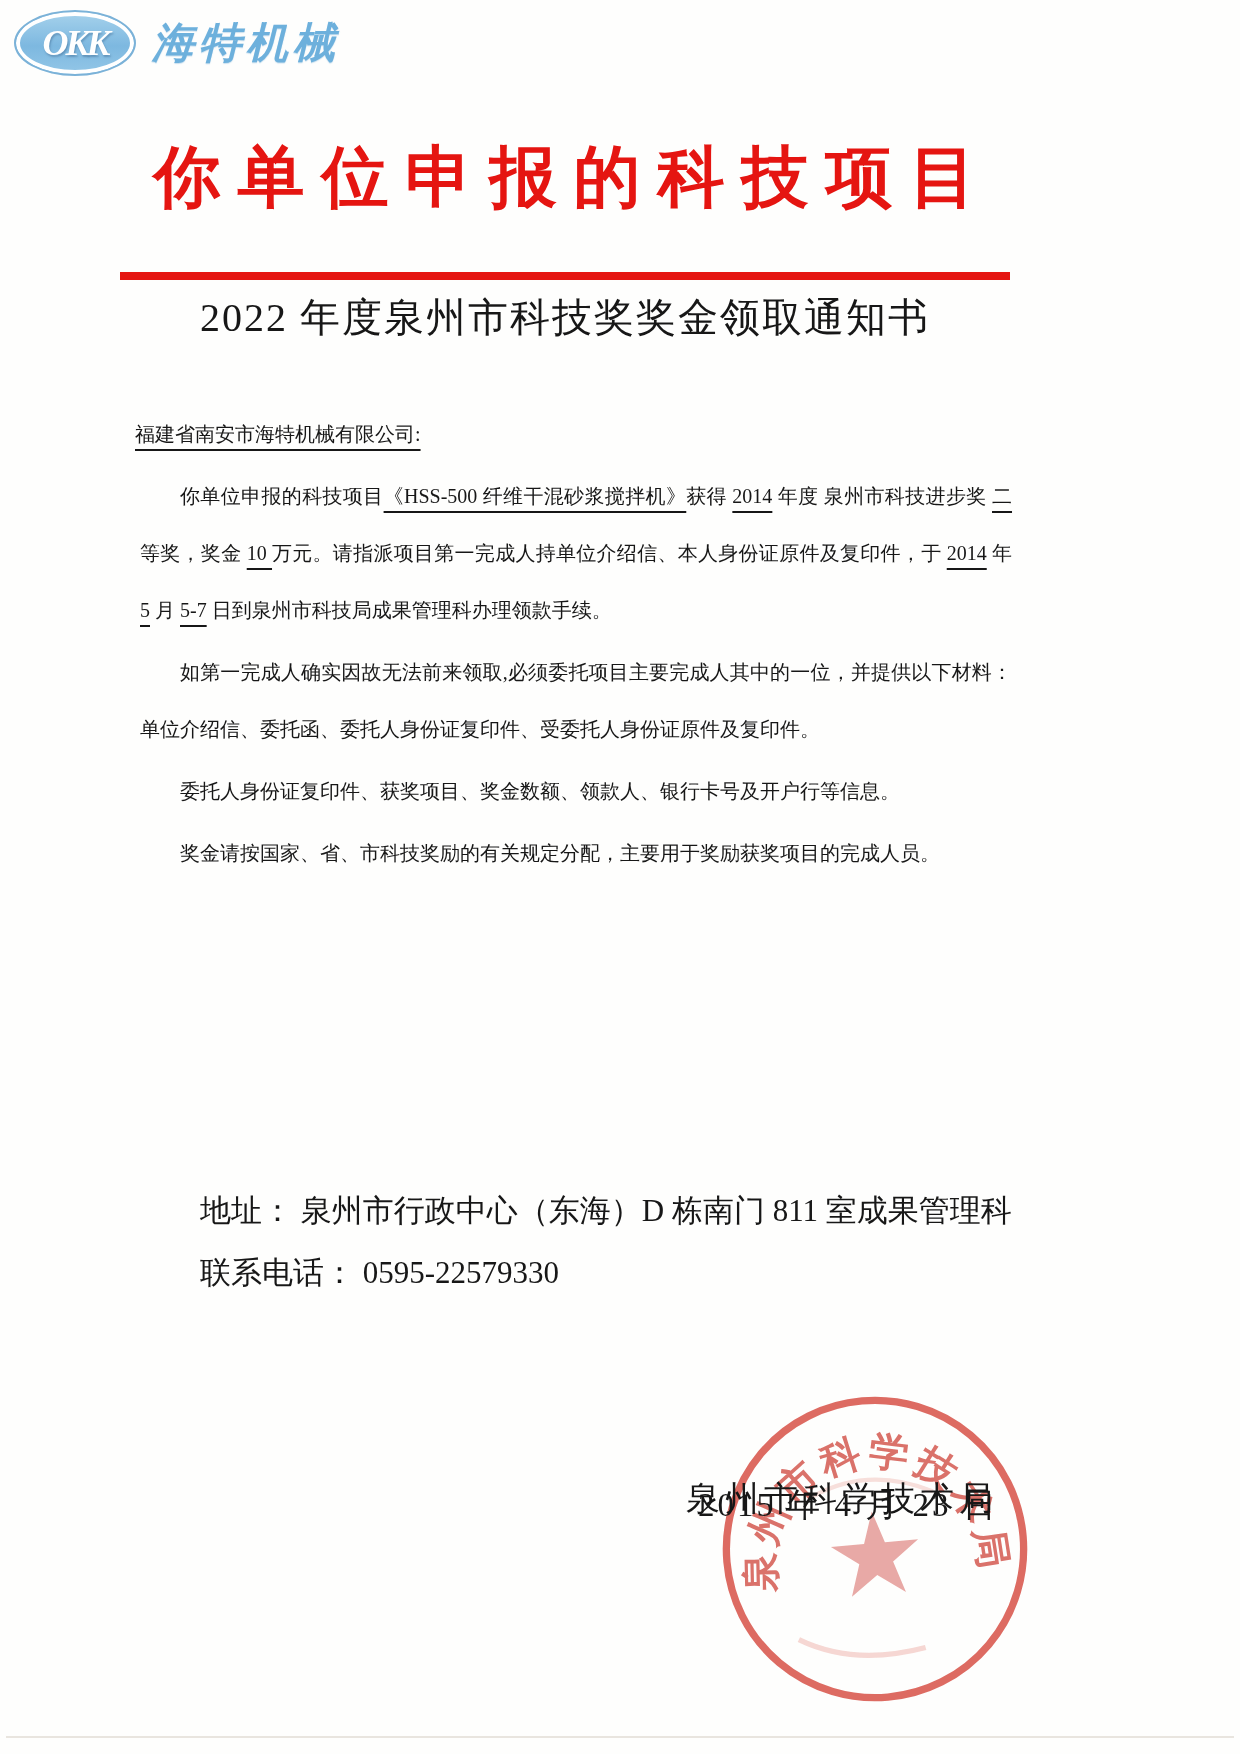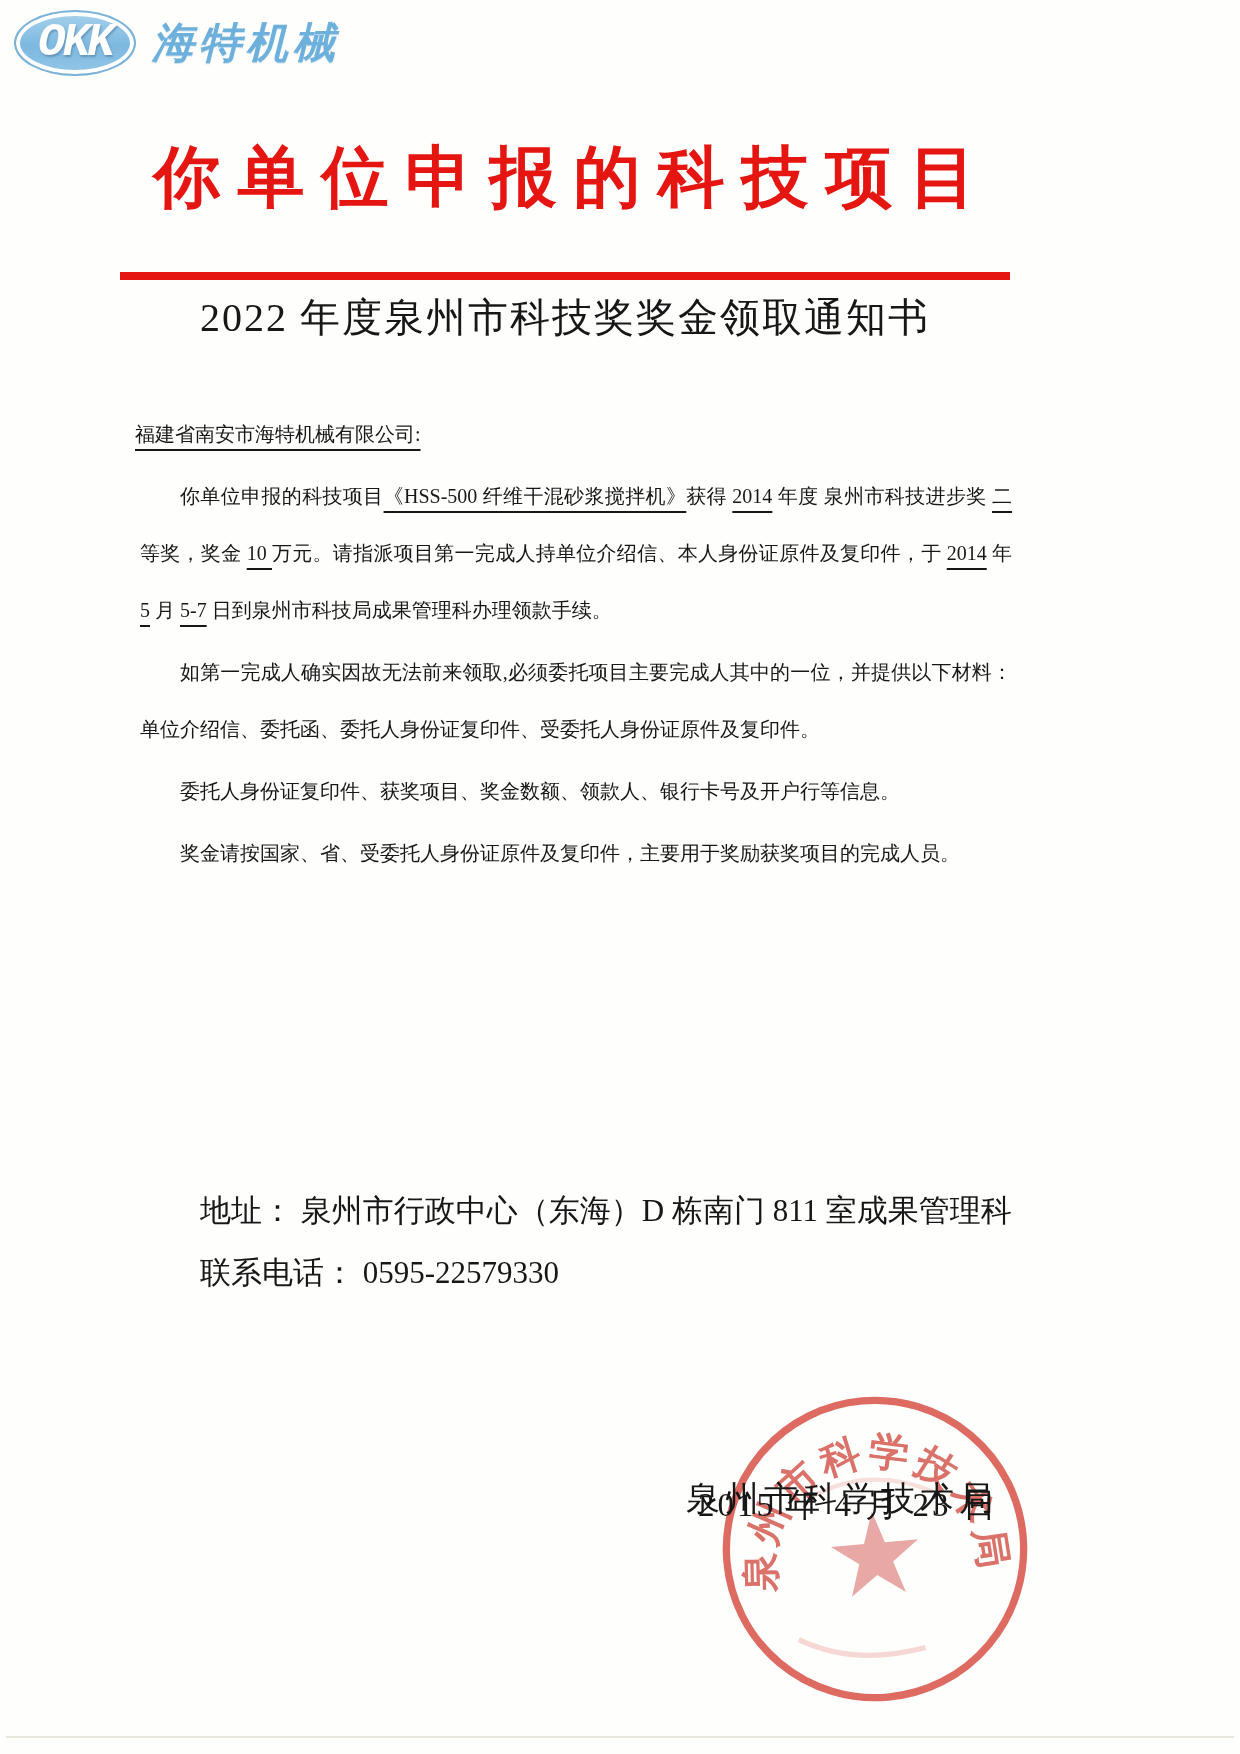--- a/index.html
+++ b/index.html
@@ -12,22 +12,22 @@
 
   
   .logo-row { position:absolute; top:10px; left:14px; display:flex; align-items:center; gap:16px; }
   .logo-oval {
     width:118px; height:62px; border-radius:50%;
     background:linear-gradient(180deg,#a6d2ec 0%,#7db8e0 55%,#93c6e7 100%);
     border:2px solid #7bb2d8; box-shadow: inset 0 0 0 4px #ffffff;
     display:flex; align-items:center; justify-content:center;
   }
   .logo-okk {
-    font-family:Liberation Mono, monospace;
-    font-style:italic; font-weight:bold; font-size:46px; color:#ffffff;
+    font-family:Liberation Serif, serif;
+    font-style:italic; font-weight:bold; font-size:36px; color:#ffffff;
     letter-spacing:-3px; text-shadow:1px 2px 2px rgba(70,115,155,.55);
   }
   .logo-company {
     font-size:42px; font-weight:bold; color:#6db0dc; letter-spacing:5px;
     text-shadow:0 1px 1px rgba(110,170,215,.35);
     font-style:italic;
   }
 
   
   .letterhead {
@@ -84,21 +84,21 @@
   <div class="letterhead" style="color:#e51511;">你单位申报的科技项目</div>
   <div class="red-rule" style="background:#e51511;"></div>
 
   <h1 class="doc-title">2022 年度泉州市科技奖奖金领取通知书</h1>
 
   <div class="body-block">
     <p class="salutation"><span class="u">福建省南安市海特机械有限公司:</span></p>
     <p class="para"><span>你单位申报的科技项目</span><span class="u">《HSS-500 纤维干混砂浆搅拌机》</span><span>获得 </span><span class="u">2014</span><span> 年度 泉州市科技进步奖 </span><span class="u"> 二 </span><span> 等奖，奖金 </span><span class="u"> 10 </span><span> 万元。请指派项目第一完成人持单位介绍信、本人身份证原件及复印件，于 </span><span class="u">2014</span><span> 年 </span><span class="u">5</span><span> 月 </span><span class="u">5-7</span><span> 日到泉州市科技局成果管理科办理领款手续。</span></p>
     <p class="para">如第一完成人确实因故无法前来领取,必须委托项目主要完成人其中的一位，并提供以下材料：单位介绍信、委托函、委托人身份证复印件、受委托人身份证原件及复印件。</p>
     <p class="para">委托人身份证复印件、获奖项目、奖金数额、领款人、银行卡号及开户行等信息。</p>
-    <p class="para">奖金请按国家、省、受委托人身份证原件及复印件，主要用于奖励获奖项目的完成人员。</p>
+    <p class="para">奖金请按国家、省、市科技奖励的有关规定分配，主要用于奖励获奖项目的完成人员。</p>
   </div>
 
   <div class="contact">
     <div>地址： 泉州市行政中心（东海）D 栋南门 811 室成果管理科</div>
     <div>联系电话： 0595-22579330</div>
   </div>
 
   <svg class="stamp" viewBox="0 0 300 300" xmlns="http://www.w3.org/2000/svg" aria-hidden="true">
     <circle cx="150" cy="150" r="142" fill="none" stroke="#cf2c21" stroke-width="7" opacity="0.8"></circle>
     <path id="seal-arc" d="M 52,168 A 98,98 0 0 1 248,168" fill="none"></path>

